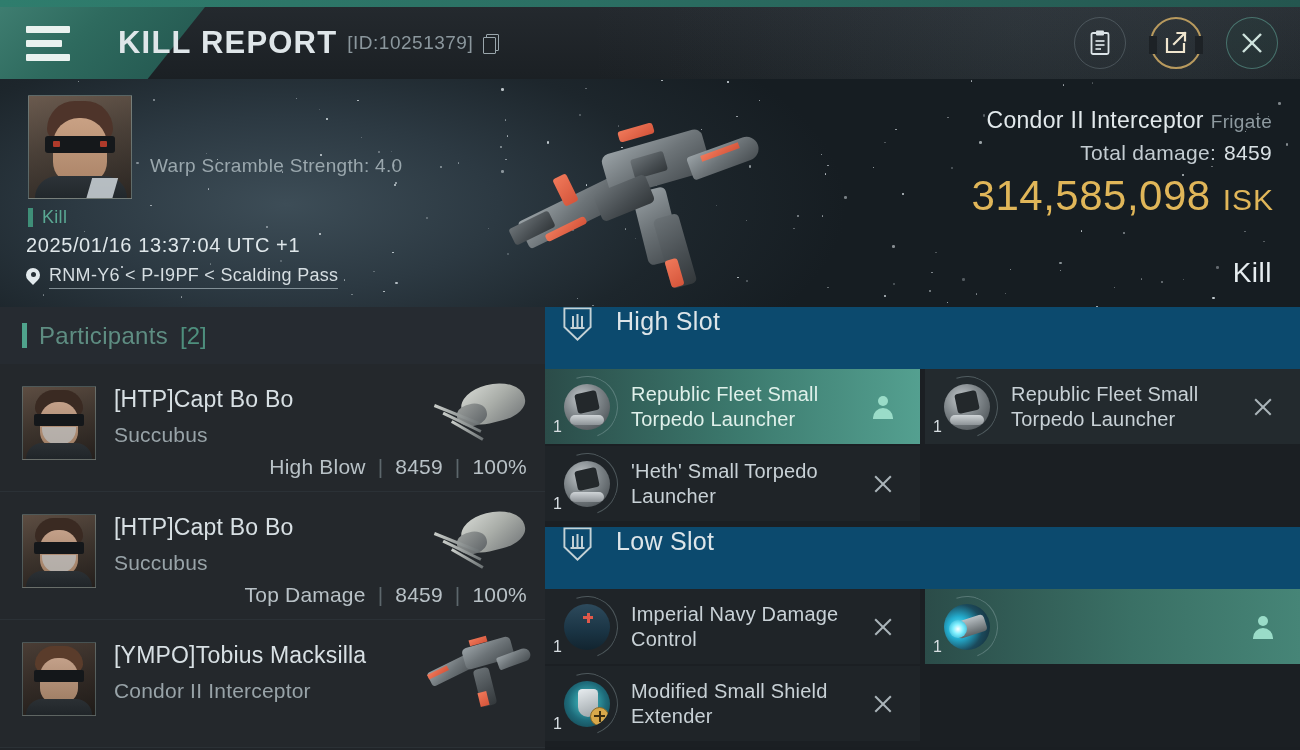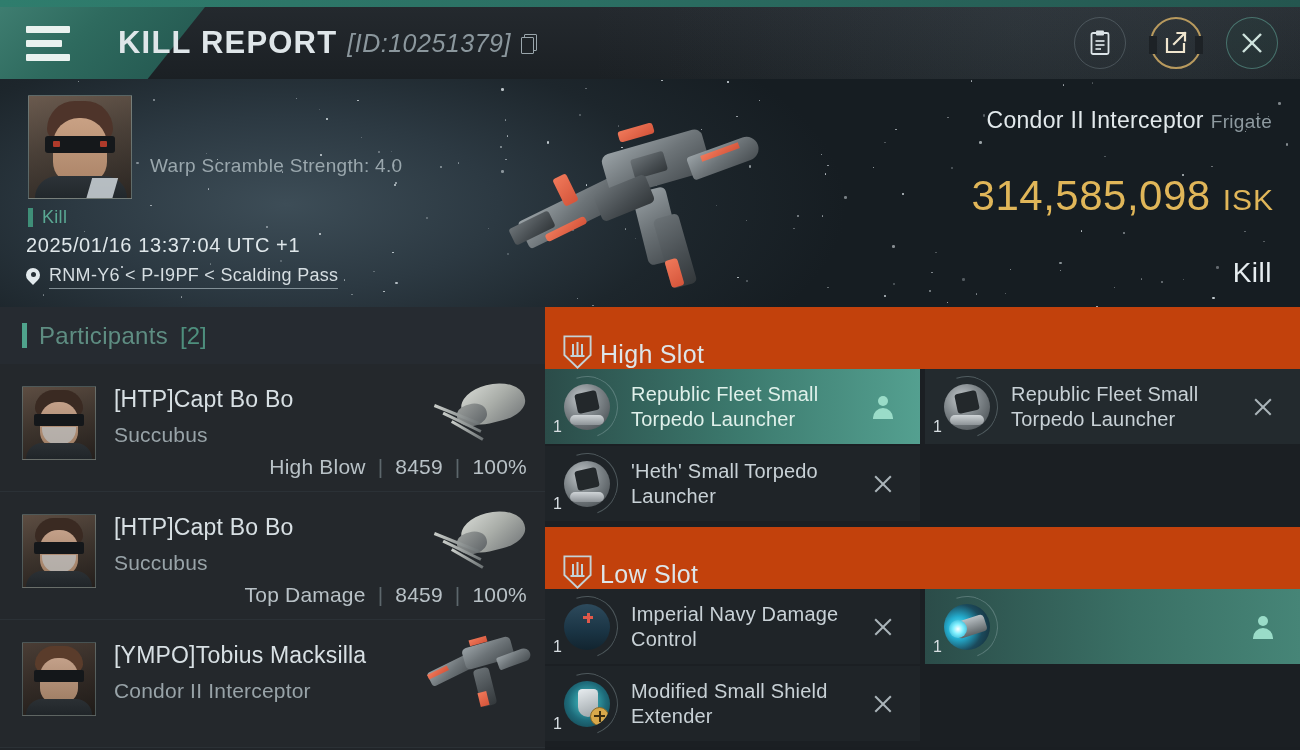--- a/index.html
+++ b/index.html
@@ -45,21 +45,21 @@
   .menu-panel .hamb i:nth-child(2){ width:36px; }
   .menu-panel .hamb i:nth-child(3){ width:44px; }
 
   .title-wrap{
     position:absolute; left:118px; top:0; height:72px;
     display:flex; align-items:center; gap:10px; z-index:3;
   }
   .ttl{
     font-size:31px; letter-spacing:1.2px; color:#dfe6e9; font-weight:600;
   }
-  .ttl-id{ font-size:25px; color:#8b979d; letter-spacing:.5px;font-style:italic; }
+  .ttl-id{ font-size:19px; color:#8b979d; letter-spacing:.5px; }
   .copy-ic{ width:15px; height:19px; position:relative; cursor:pointer; }
   .copy-ic::before{
     content:""; position:absolute; left:3px; top:0; width:11px; height:15px;
     border:1.6px solid #9aa6ac; border-radius:1px;
   }
   .copy-ic::after{
     content:""; position:absolute; left:0; top:3px; width:11px; height:15px;
     border:1.6px solid #9aa6ac; border-radius:1px; background:#1f2428;
   }
 
@@ -236,22 +236,22 @@
     border-radius:40% 50% 45% 55%; transform:rotate(-16deg); }
   .succ .sp{ position:absolute; background:linear-gradient(90deg,#c9cdc9,#6d7375);
     height:2.5px; transform-origin:right center; }
 
   
   .right-panel{
     position:absolute; left:545px; top:0; width:755px; height:443px;
     background:#1b1f23; overflow:hidden;
   }
   .slot-head{
-    height:62px; display:flex; align-items:flex-end; gap:8px; padding-left:18px;
-    background:#c2410c;
+    height:62px; display:flex; align-items:flex-start; gap:24px; padding-left:18px;
+    background:#0c4a6e;
   }
   .shield-ic{ width:29px; height:34px; position:relative; flex:none; }
   .slot-head .stitle{ font-size:25px; color:#dde5e9; letter-spacing:.3px; }
 
   .slot-grid{ display:flex; }
   .slot-col{ width:375px; }
   .slot-col.right{ margin-left:5px; }
 
   .item{
     position:relative; height:75px; background:#232a2e;
@@ -543,20 +543,23 @@
       <div class="sh or" style="left:200px; top:52px;  width:40px; height:6px;  transform:rotate(-20deg);"></div>
       <div class="sh" style="left:140px; top:92px;  width:34px; height:74px; transform:rotate(-14deg); border-radius:6px;"></div>
       <div class="sh dark" style="left:162px; top:118px; width:26px; height:72px; transform:rotate(-16deg); border-radius:5px;"></div>
       <div class="sh or" style="left:168px; top:162px; width:13px; height:28px; transform:rotate(-16deg); border-radius:3px;"></div>
       <div class="sh dark" style="left:96px;  top:86px;  width:56px; height:30px; transform:rotate(-22deg); border-radius:5px;"></div>
     </div>
 
     <div class="ship-line">
       <span>Condor II Interceptor</span><span class="cls">Frigate</span>
     </div>
+    <div class="dmg-line">
+      <span>Total damage:</span><span class="v">8459</span>
+    </div>
     <div class="isk-line">
       <span class="isk-val">314,585,098</span>
       <span class="isk-cur">ISK</span>
     </div>
     <div class="kill-word">Kill</div>
   </div>
 
   <div class="bottom">
 
     <div class="left-panel">

